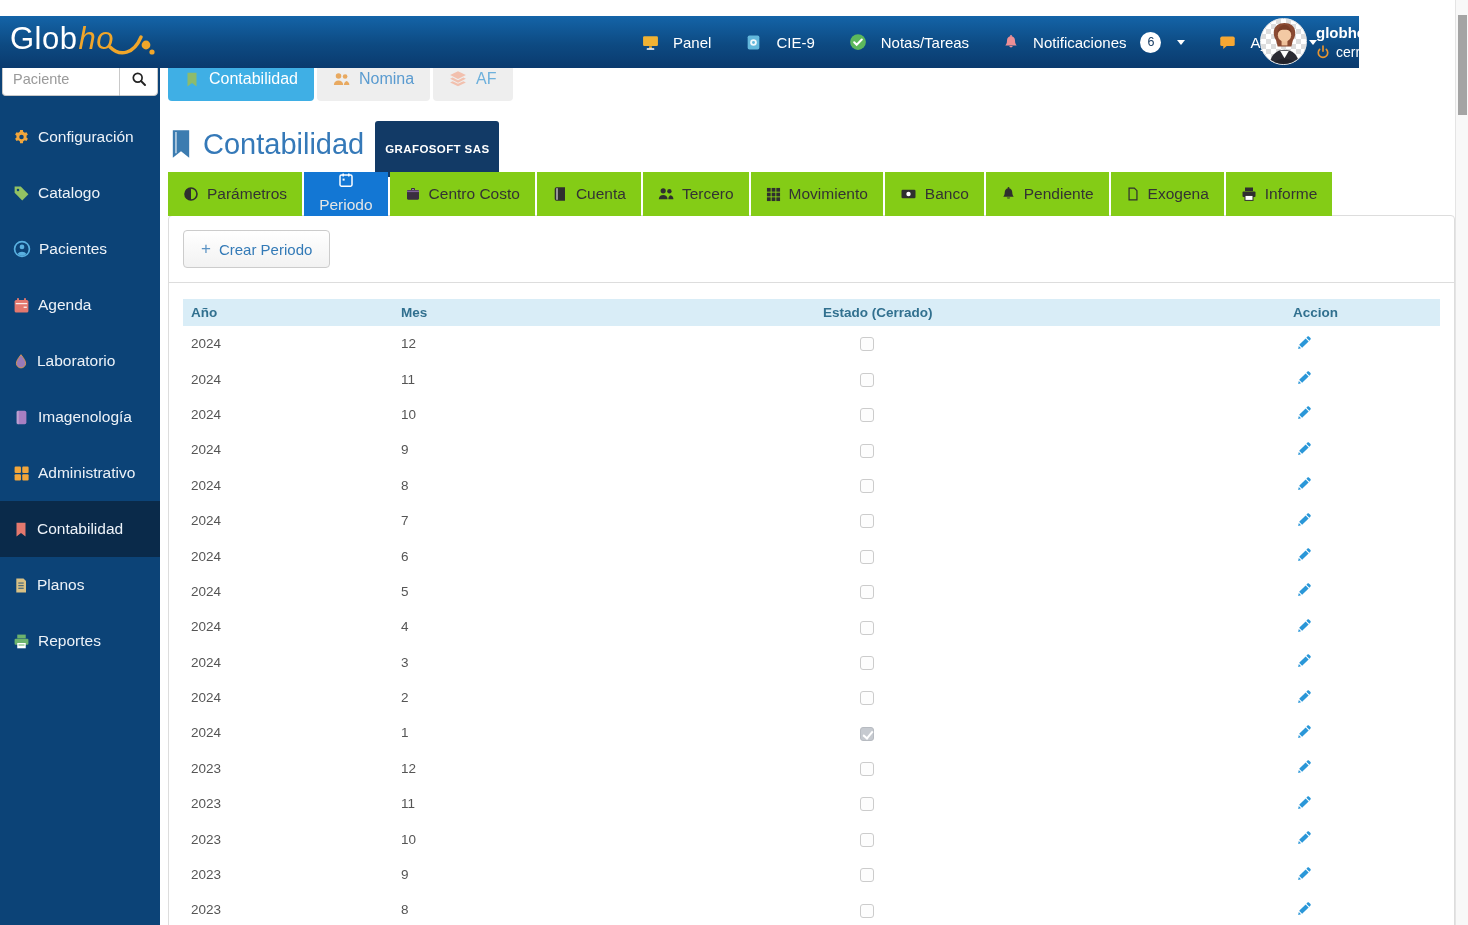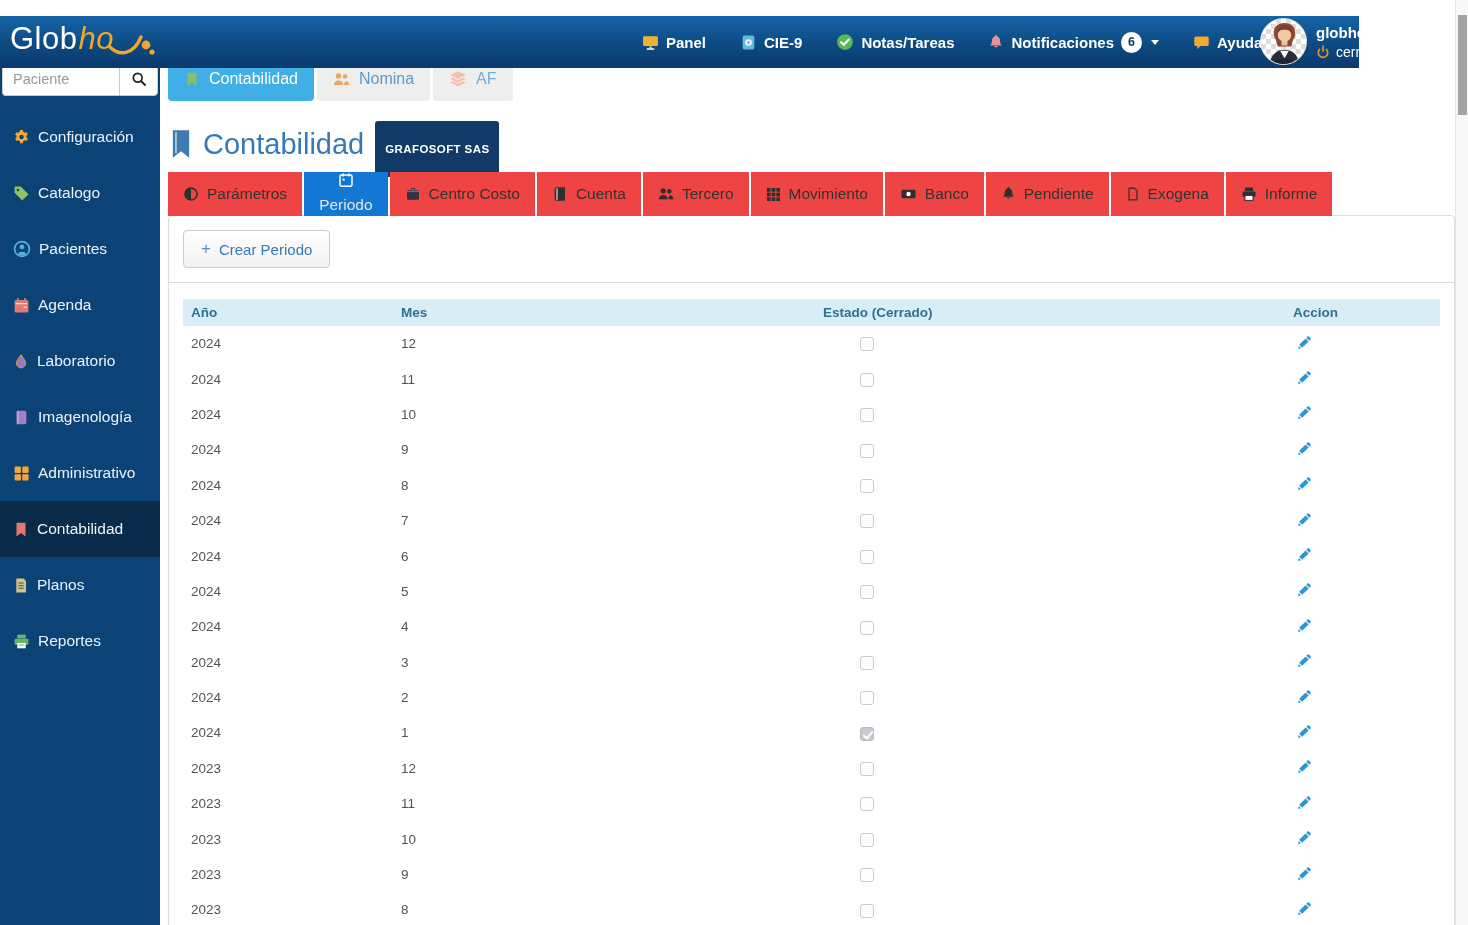--- a/index.html
+++ b/index.html
@@ -8,21 +8,21 @@
   body { position:relative; }
 
   
   .topbar { position:absolute; left:0; top:16px; width:1359px; height:52px;
     background:linear-gradient(180deg,#1464a8 0%,#0d4a82 55%,#0a3a6e 100%); z-index:5; }
   .logo { position:absolute; left:10px; top:5px; font-size:31px; letter-spacing:.5px; display:flex; align-items:flex-start; }
   .logo .lg1 { color:#fff; font-weight:normal; }
   .logo .lg2 { color:#f0a62a; font-style:italic; font-weight:normal; margin-left:1px; }
   .logo svg { margin-left:-6px; margin-top:6px; }
   .topnav { position:absolute; left:642px; top:0; height:52px; display:flex; align-items:center; gap:34px; }
-  .nav-item { display:flex; align-items:center; gap:7px; color:#fff; font-size:15px; font-weight:bold; white-space:nowrap; cursor:pointer; }
+  .nav-item { display:flex; align-items:center; gap:14px; color:#fff; font-size:15px; font-weight:normal; white-space:nowrap; cursor:pointer; }
   .nav-badge { background:#fff; color:#12375f; border-radius:50%; min-width:21px; height:21px;
     display:inline-flex; align-items:center; justify-content:center; font-size:12.5px; }
   .caret { width:0; height:0; border-left:4.5px solid transparent; border-right:4.5px solid transparent; border-top:5px solid #fff; margin-left:2px; }
   .userblock { position:absolute; left:1260px; top:2px; display:flex; gap:9px; align-items:center; width:210px; overflow:hidden; }
   .avatar { width:47px; height:47px; border-radius:50%; overflow:hidden; flex:0 0 auto; border:1px solid #e8e8e8;
     background-image:linear-gradient(45deg,#ddd 25%,transparent 25%,transparent 75%,#ddd 75%),
                      linear-gradient(45deg,#ddd 25%,#fff 25%,#fff 75%,#ddd 75%);
     background-size:10px 10px; background-position:0 0,5px 5px; }
   .usertext { color:#fff; white-space:nowrap; }
   .email { font-size:15px; font-weight:bold; }
@@ -50,21 +50,21 @@
   .mtab.active { background:#3fafe5; color:#fff; }
   .mtab.c2 { color:#5a9bd0; }
   .mtab.c3 { color:#6db0dc; }
 
   .page-head { display:flex; align-items:center; gap:11px; margin:24px 0 0 10px; height:38px; }
   .page-title { font-size:29px; color:#3579b8; font-weight:normal; }
   .page-badge { background:#123a66; color:#fff; font-size:11.5px; font-weight:bold; padding:22px 10px;
     border-radius:3px; letter-spacing:.4px; margin-top:10px; }
 
   .subtabs { display:flex; margin:9px 0 0 8px; width:1287px; }
-  .stab { display:flex; align-items:center; gap:8px; background:#ef4444; margin-right:2px; padding:0 15px;
+  .stab { display:flex; align-items:center; gap:8px; background:#84cc16; margin-right:2px; padding:0 15px;
     height:44px; font-size:15.5px; color:#333; cursor:pointer; white-space:nowrap; }
   .stab.active { background:#1377d4; color:#e5e5e5;flex-direction:column; }
 
   .card { margin-left:8px; width:1287px; height:750px; border:1px solid #ddd; border-radius:4px; margin-top:-1px; }
   .card-toolbar { padding:14px; }
   .btn-create { height:38px; padding:0 17px; border:1px solid #ccc; border-radius:4px;
     background:linear-gradient(#ffffff,#f2f2f2); color:#337ab7; font-size:15px; display:inline-flex;
     align-items:center; gap:8px; cursor:pointer; font-family:"Liberation Sans",sans-serif; }
   .btn-plus { font-size:17px; color:#5b93c4; }
   .card-body { border-top:1px solid #ddd; padding:16px 14px 0 14px; }

